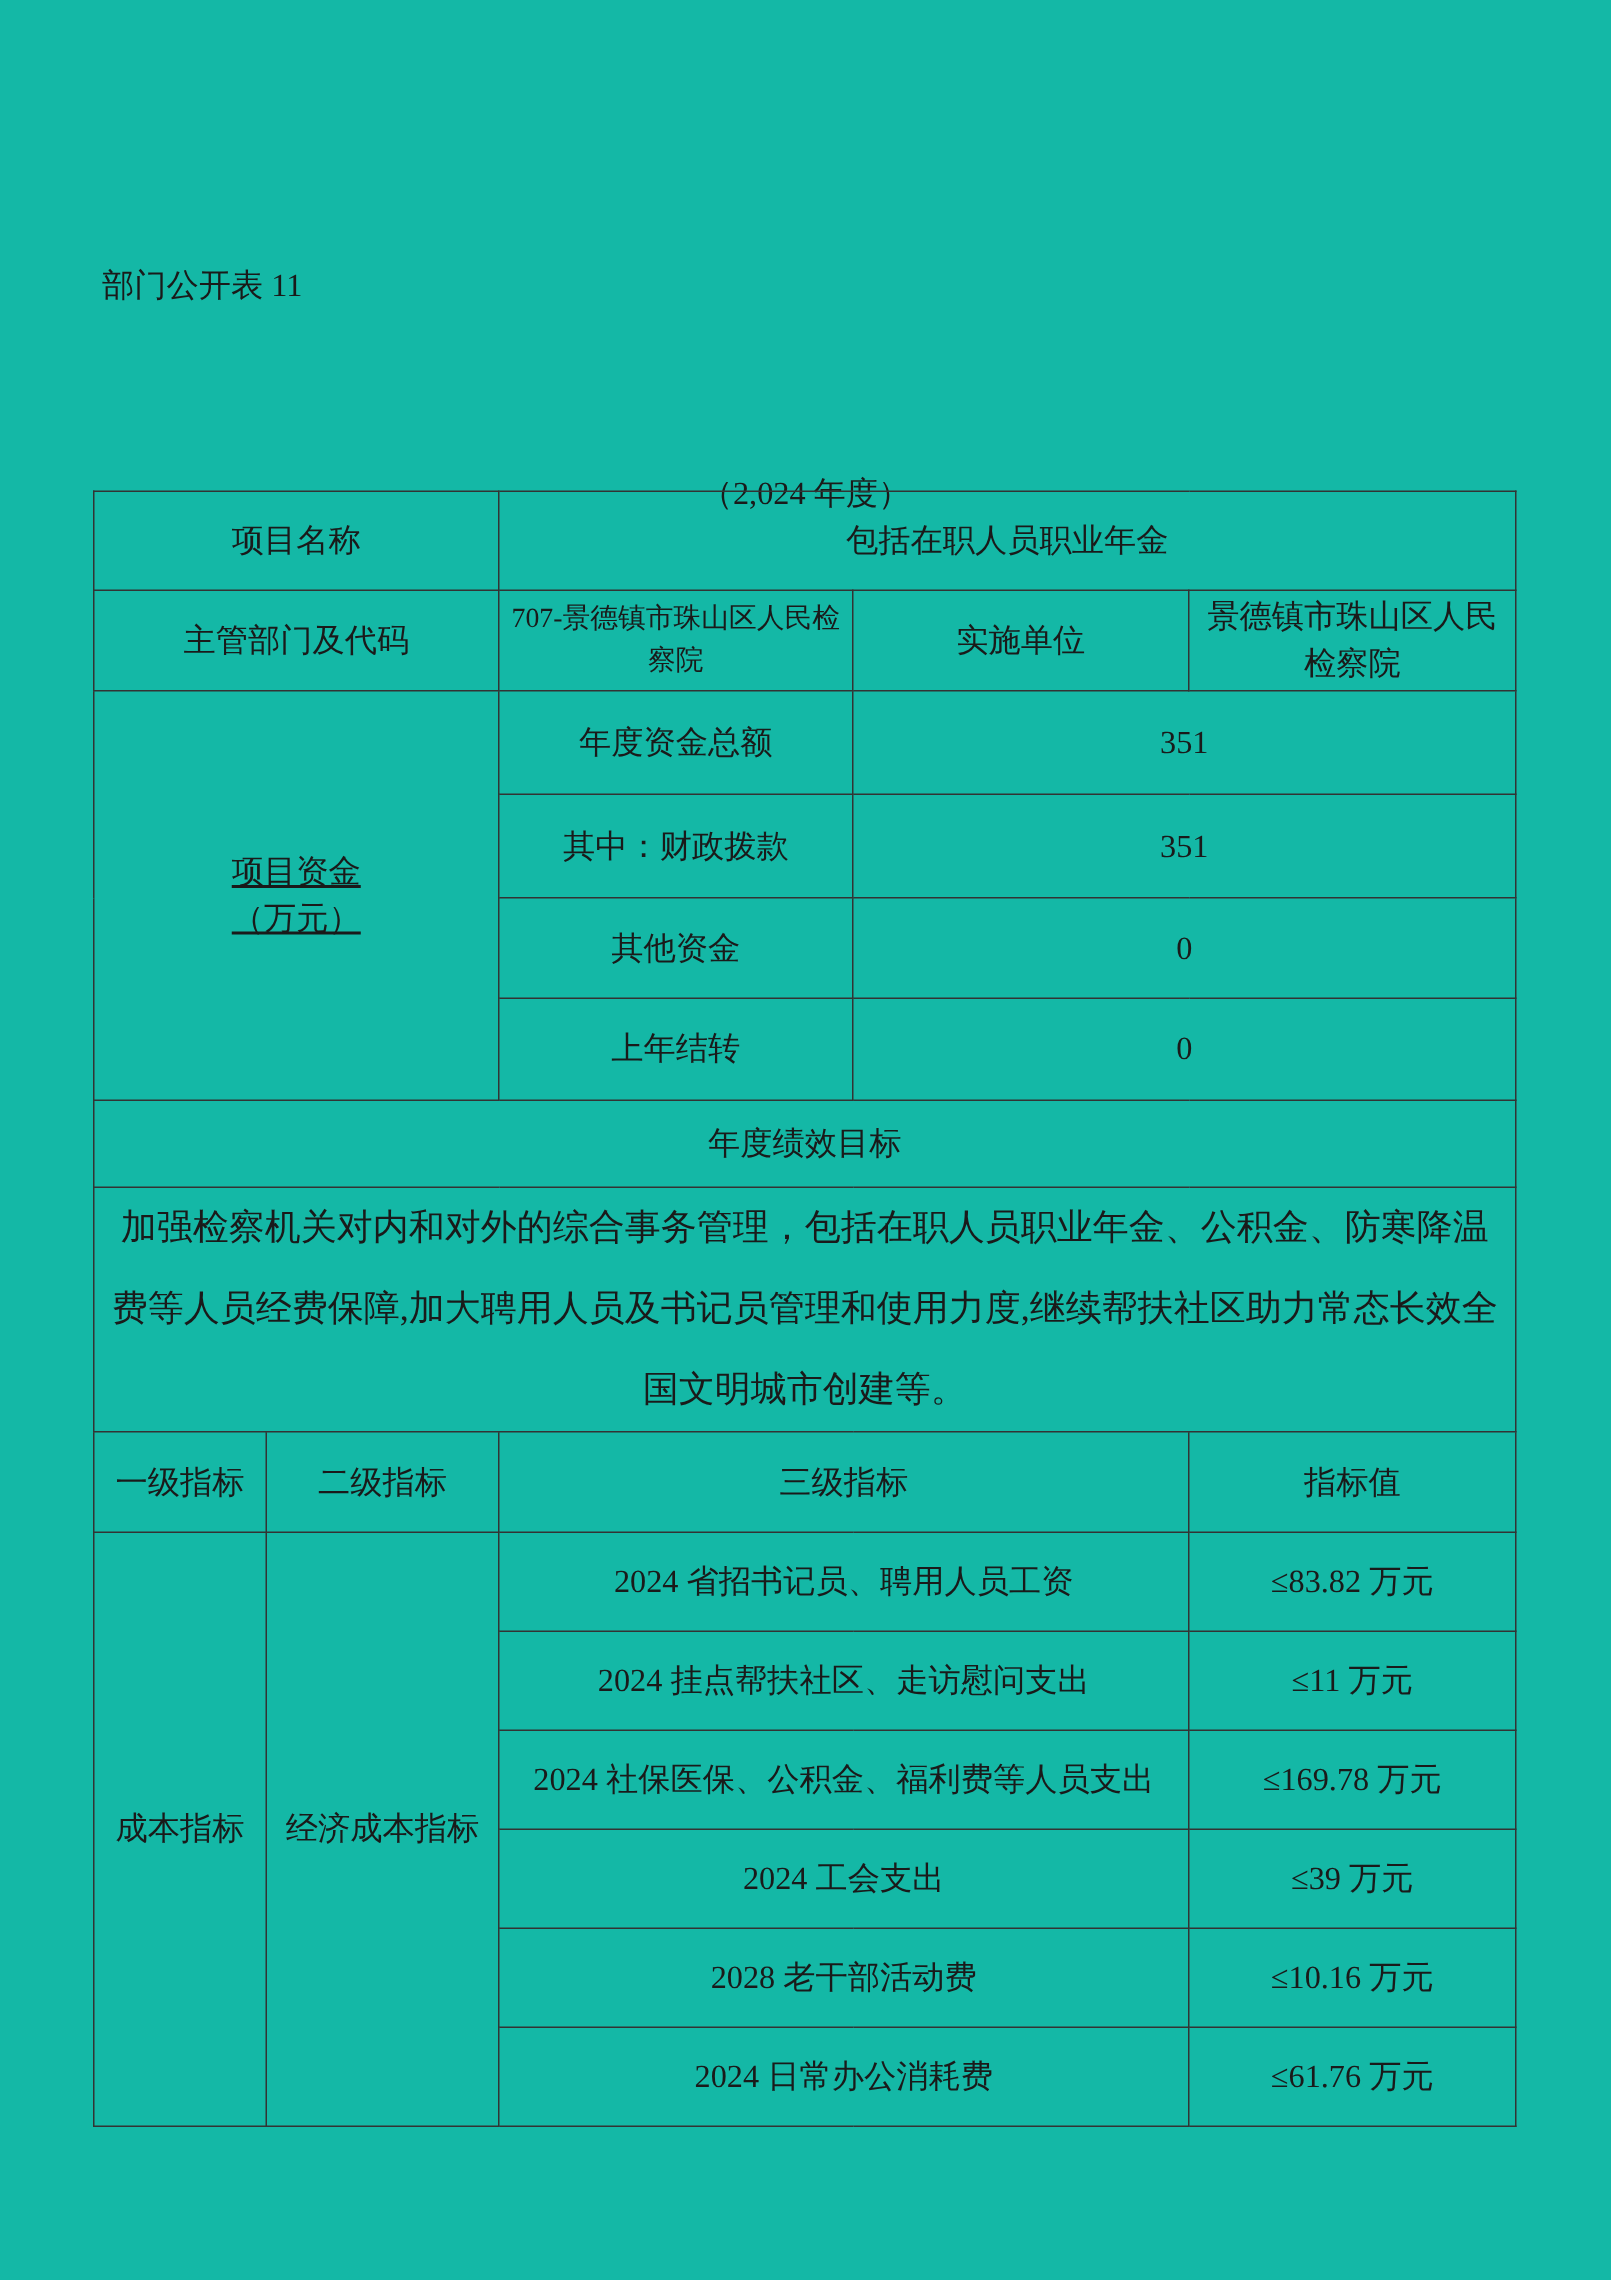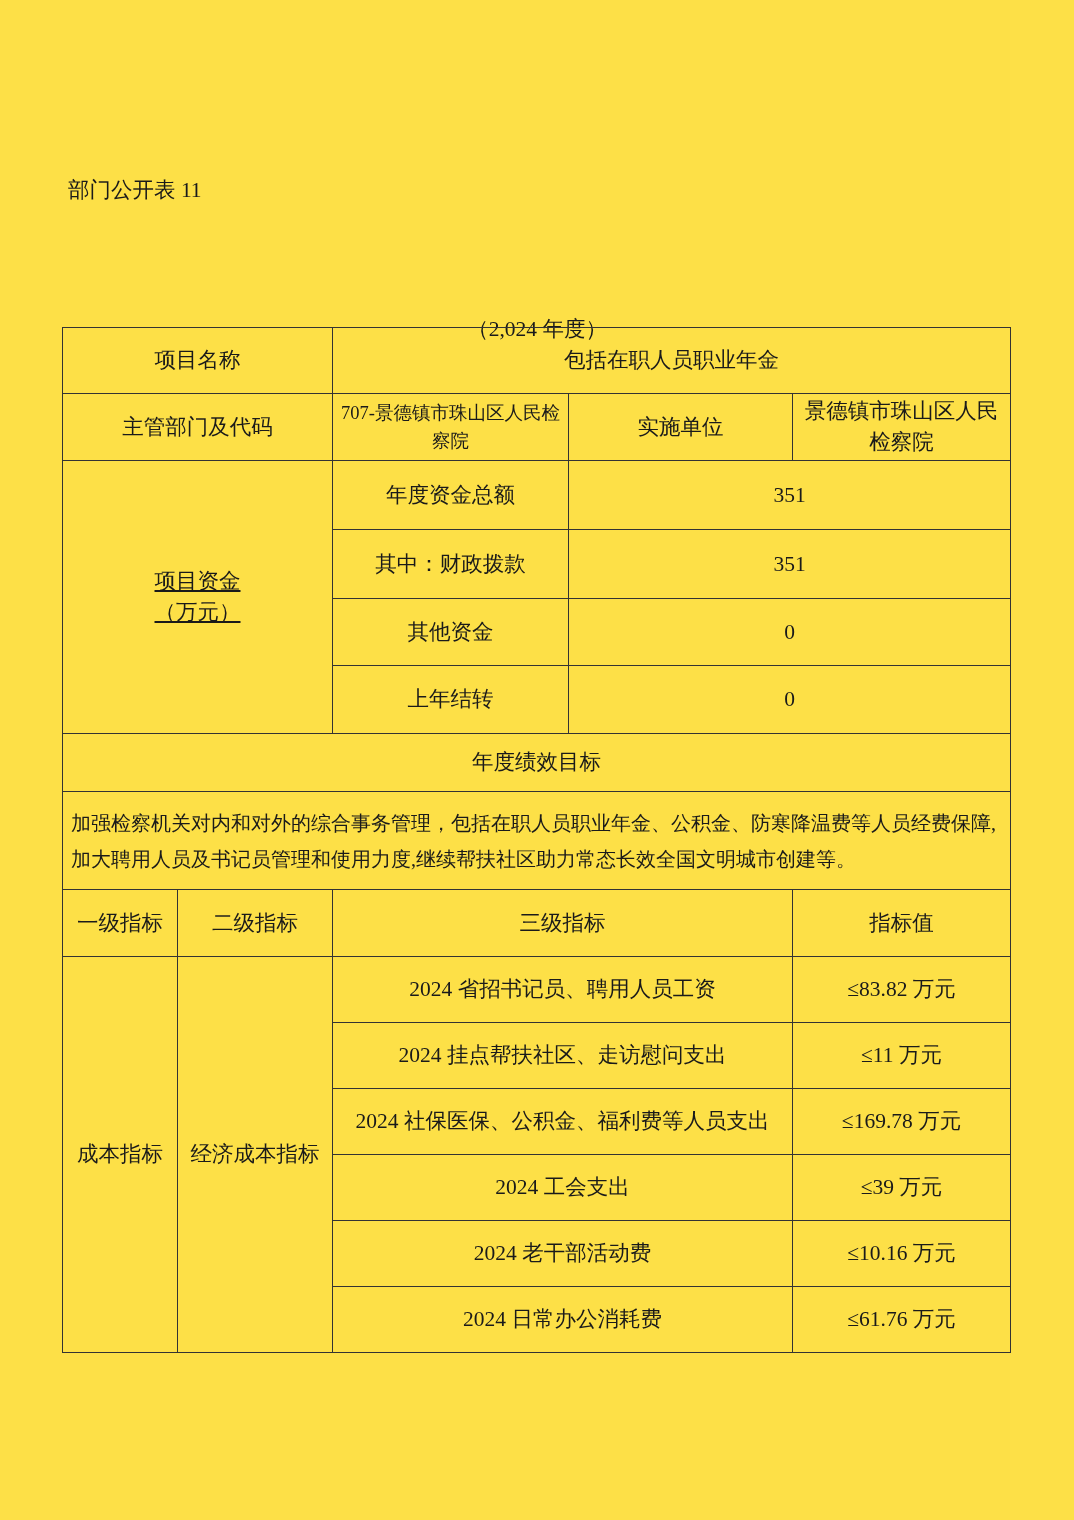--- a/index.html
+++ b/index.html
@@ -4,21 +4,21 @@
 <style>
   html, body {
     margin: 0;
     padding: 0;
     background: #ffffff;
   }
   .page {
     position: relative;
     width: 1074px;
     height: 1520px;
-    background: #fde047;
+    background: #14b8a6;
     font-family: "Liberation Serif", "DejaVu Serif", serif;
     color: #1a1a1a;
     overflow: hidden;
   }
   .doc-label {
     position: absolute;
     left: 68px;
     top: 178px;
     font-size: 21.5px;
     line-height: 1.2;
@@ -68,24 +68,24 @@
   .main-table td.pre-line {
     white-space: pre-line;
     text-decoration: underline;
   }
   .main-table td.shrunk {
     font-size: 18.5px;
     padding: 2px 3px;
     line-height: 1.55;
   }
   .main-table td.goal-text {
-    text-align: left;
+    text-align: center;
     padding: 0 8px;
-    font-size: 20px;
-    line-height: 36px;
+    font-size: 24px;
+    line-height: 54px;
   }
 </style>
 </head>
 <body>
 
 <div class="page">
 
   <div class="doc-label">部门公开表 11</div>
   <div class="subtitle">（2,024 年度）</div>
 
@@ -155,21 +155,21 @@
       </tr>
       <tr style="height:66px">
         <td colspan="2">2024 社保医保、公积金、福利费等人员支出</td>
         <td>≤169.78 万元</td>
       </tr>
       <tr style="height:66px">
         <td colspan="2">2024 工会支出</td>
         <td>≤39 万元</td>
       </tr>
       <tr style="height:66px">
-        <td colspan="2">2024 老干部活动费</td>
+        <td colspan="2">2028 老干部活动费</td>
         <td>≤10.16 万元</td>
       </tr>
       <tr style="height:66px">
         <td colspan="2">2024 日常办公消耗费</td>
         <td>≤61.76 万元</td>
       </tr>
     </tbody>
   </table>
 
 </div>

